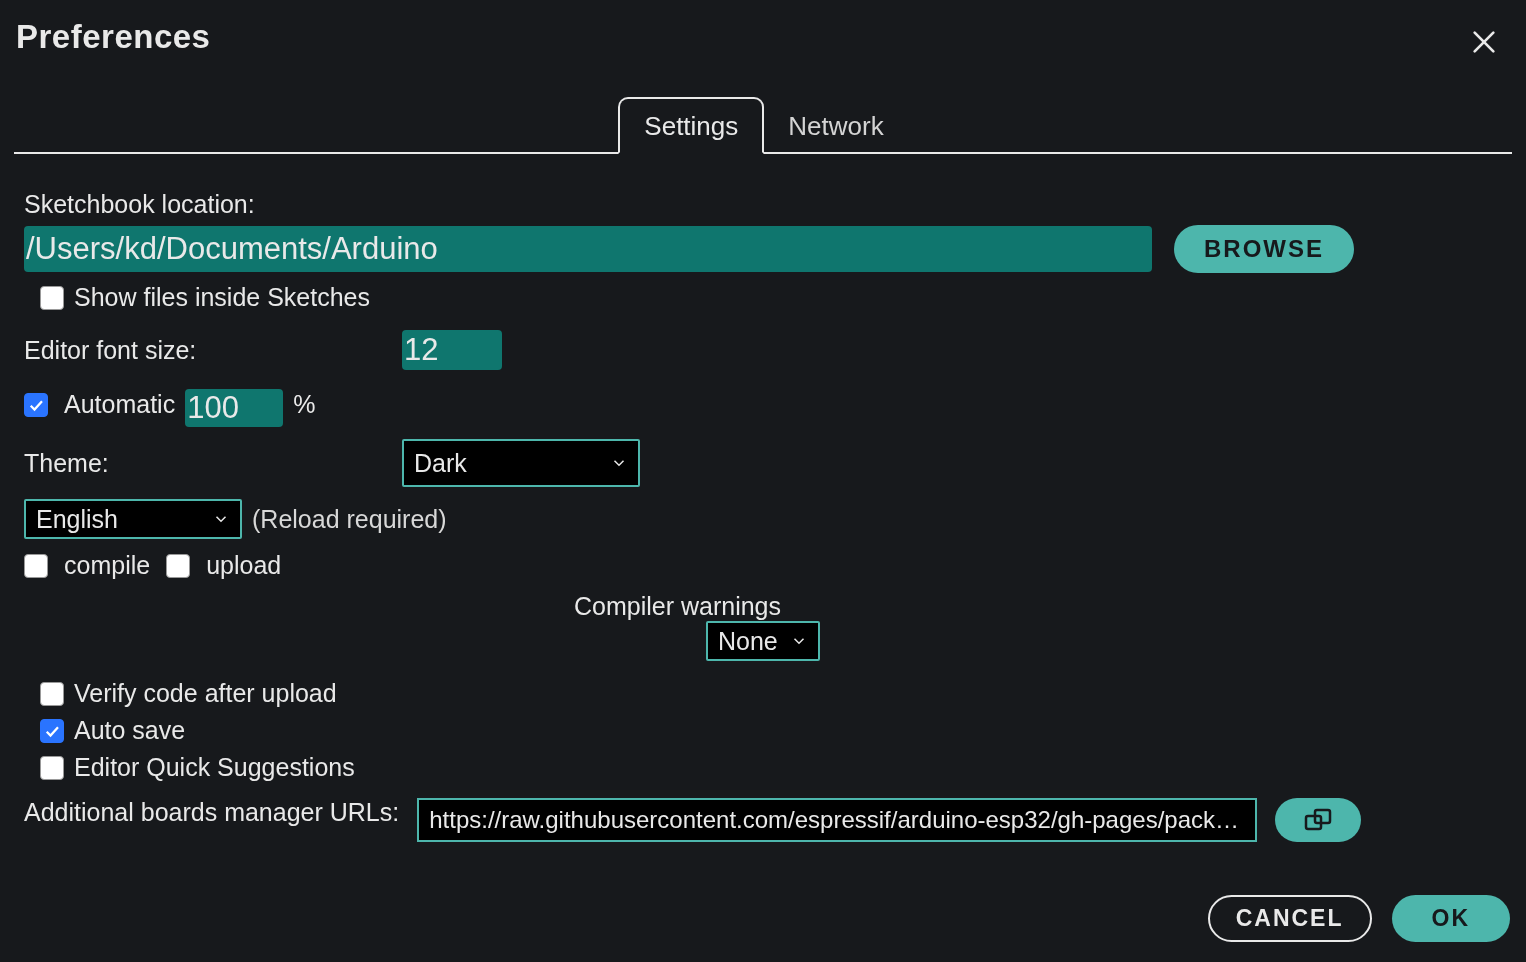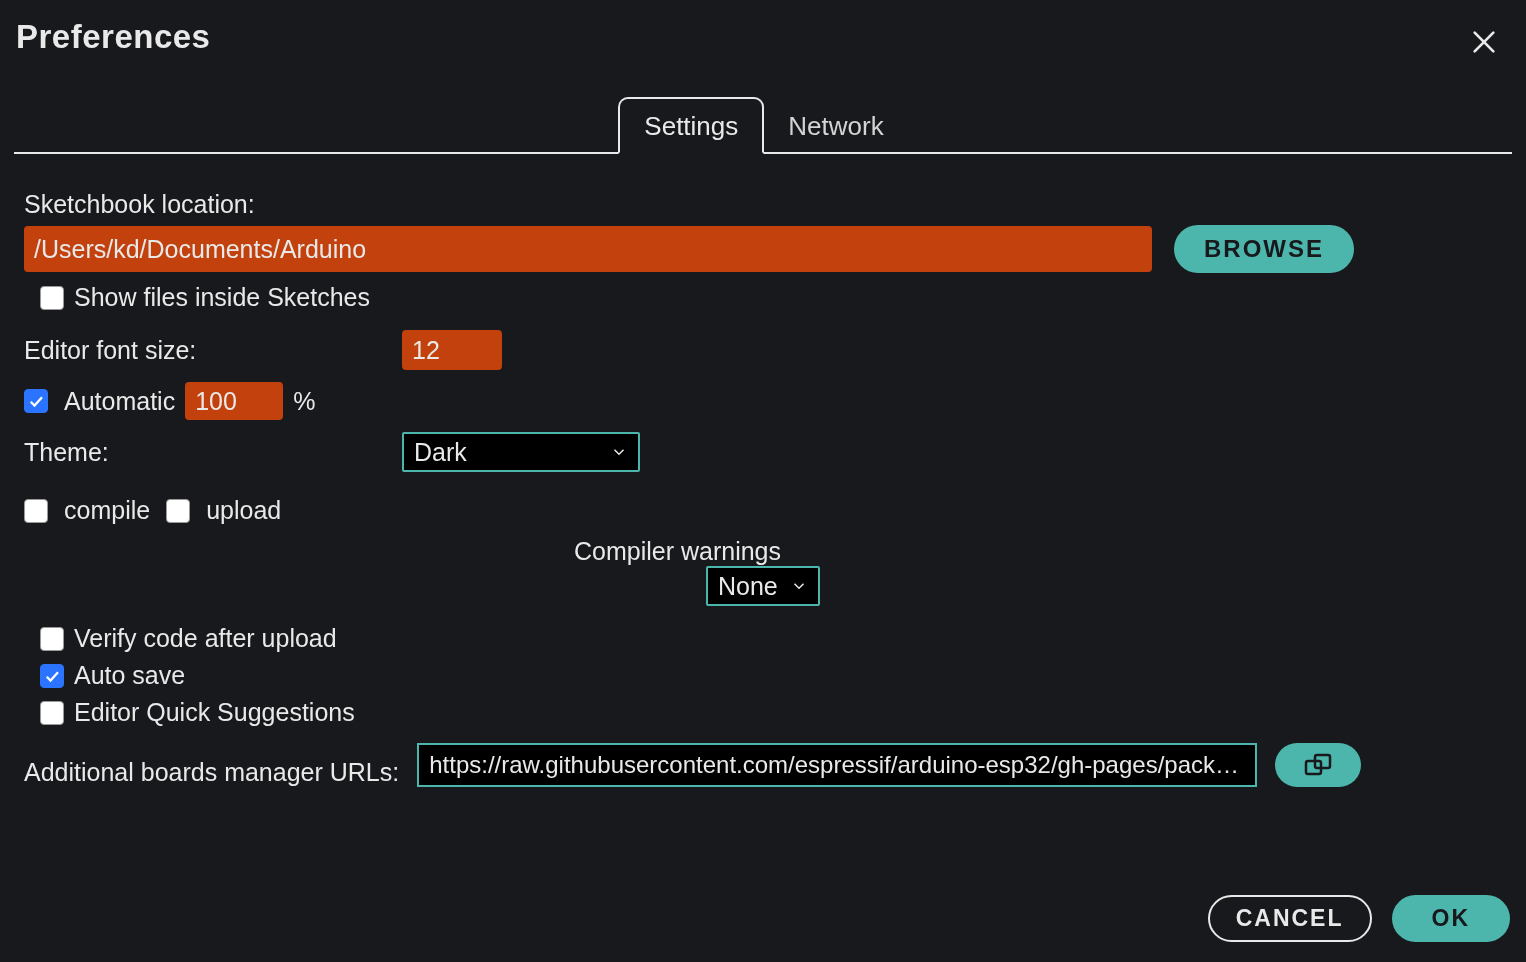--- a/index.html
+++ b/index.html
@@ -12,47 +12,47 @@
   .tabs-row { margin-top: 44px; border-bottom: 2px solid #e9e9e9; display: flex; justify-content: center; align-items: flex-end; height: 54px; }
   .tab { font-size: 26px; padding: 12px 24px 10px 24px; cursor: pointer; color: #e9e9e9; border-top-left-radius: 10px; border-top-right-radius: 10px; position: relative; }
   .tab.active { border: 2px solid #e9e9e9; border-bottom: 2px solid #17191c; margin-bottom: -2px; background: #17191c; margin-top: 41px; }
   .tab.inactive { color: #d4d4d4; }
 
   .form { padding: 36px 10px 0 10px; font-size: 25px; }
   .row { display: flex; align-items: center; margin-bottom: 12px; }
   .label-col { width: 378px; flex-shrink: 0; }
   .ctrl-col { display: flex; align-items: center; gap: 10px; }
 
-  .text-input { background: #c2410c; border: none; color: #e9e9e9; font-size: 25px; padding: 6px 10px; border-radius: 4px; }
+  .text-input { background: #0f766e; border: none; color: #e9e9e9; font-size: 31px; padding: 6px 2px; border-radius: 4px; }
   .text-input.full { width: 1128px; height: 46px; }
   .text-input.small { width: 100px; height: 40px; }
-  .text-input.med { width: 98px; height: 38px; }
+  .text-input.med { width: 98px; height: 38px; margin-top: 7px; }
 
   .btn { font-size: 24px; font-weight: bold; letter-spacing: 2px; border-radius: 28px; padding: 10px 30px; cursor: pointer; border: none; }
   .btn.teal { background: #4db6ac; color: #17191c; }
   .btn.outline { background: transparent; border: 2px solid #e9e9e9; color: #e9e9e9; }
   .btn.small { padding: 8px 26px; font-size: 23px; }
 
   .checkbox { width: 24px; height: 24px; border-radius: 4px; display: inline-flex; align-items: center; justify-content: center; margin-right: 6px; flex-shrink: 0; cursor: pointer; }
   .checkbox .box { width: 24px; height: 24px; border-radius: 4px; background: #fff; border: 1px solid #999; display: flex; align-items: center; justify-content: center; }
   .checkbox.checked .box { background: #2a74ff; border-color: #2a74ff; }
   .checkbox svg { width: 18px; height: 18px; stroke: #fff; stroke-width: 3; display: none; }
   .checkbox.checked svg { display: block; }
 
   .select { display: flex; align-items: center; justify-content: space-between; background: #000; border: 2px solid #4db6ac; color: #e9e9e9; font-size: 25px; padding: 4px 10px; border-radius: 2px; cursor: pointer; }
-  .select.w1 { width: 238px; height: 40px; }
+  .select.w1 { width: 238px; height: 48px; }
   .select.w2 { width: 218px; height: 40px; }
   .select.w3 { width: 114px; height: 40px; }
   .chev { width: 18px; height: 18px; stroke: #e9e9e9; }
 
   .indent { margin-left: 16px; }
   .cbox-row { display: flex; align-items: center; margin-bottom: 8px; }
   .cbox-row span.lbl { margin-left: 4px; }
 
-  .urls-row { display: flex; align-items: flex-end; gap: 18px; margin-top: 12px; }
+  .urls-row { display: flex; align-items: flex-start; gap: 18px; margin-top: 12px; }
   .urls-input { flex: 0 0 840px; width: 840px; background: #000; border: 2px solid #4db6ac; color: #e9e9e9; font-size: 24px; padding: 6px 10px; height: 44px; text-overflow: ellipsis; overflow: hidden; white-space: nowrap; }
   .open-btn { width: 86px; height: 44px; border-radius: 26px; background: #4db6ac; display: flex; align-items: center; justify-content: center; cursor: pointer; border: none; }
   .open-btn svg { stroke: #17191c; fill: none; }
 
   .footer { position: absolute; bottom: 20px; right: 16px; display: flex; gap: 20px; }
   .note { color: #d8d8d8; }
 
   .browse-wrap { display: flex; align-items: center; gap: 22px; }
 </style>
 </head>
@@ -118,20 +118,29 @@
         <div class="select w1">
           <span>Dark</span>
           <svg class="chev" viewBox="0 0 24 24" fill="none" stroke-width="2">
               <polyline points="6 9 12 15 18 9"></polyline>
             </svg>
         </div>
       </div>
     </div>
 
     <div class="row">
+      <div class="ctrl-col">
+        <div class="select w2">
+          <span>English</span>
+          <svg class="chev" viewBox="0 0 24 24" fill="none" stroke-width="2">
+              <polyline points="6 9 12 15 18 9"></polyline>
+            </svg>
+        </div>
+        <span class="note">(Reload required)</span>
+      </div>
     </div>
 
     <div class="row">
       <div class="ctrl-col">
         <span class="checkbox">
             <span class="box"></span>
           </span>
         <span>compile</span>
         <span class="checkbox" style="margin-left:6px;">
             <span class="box"></span>

